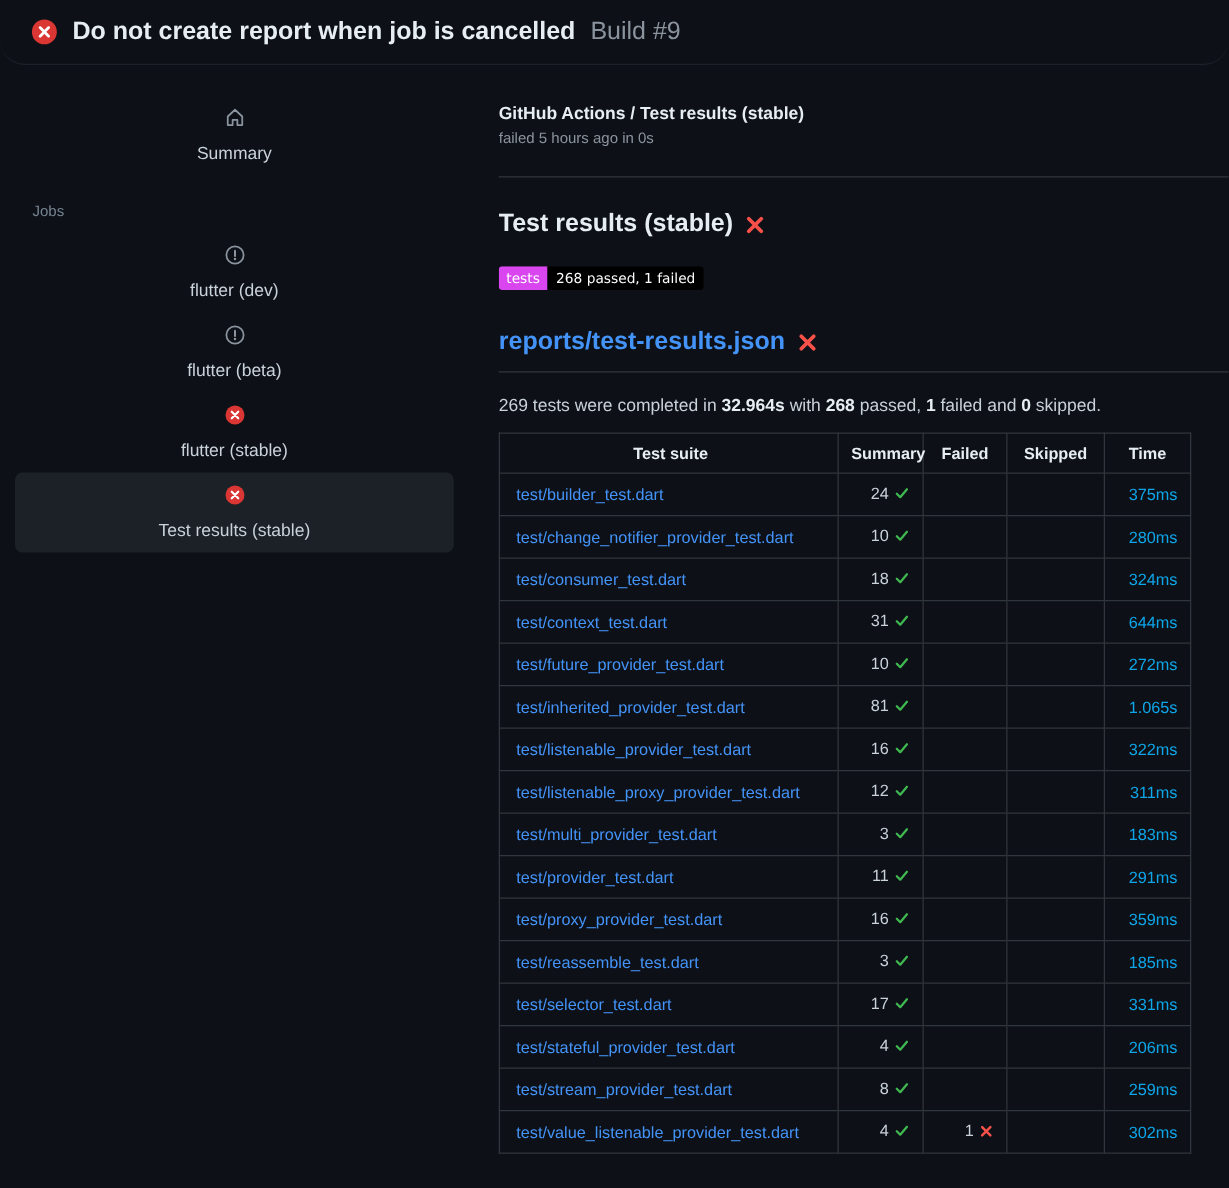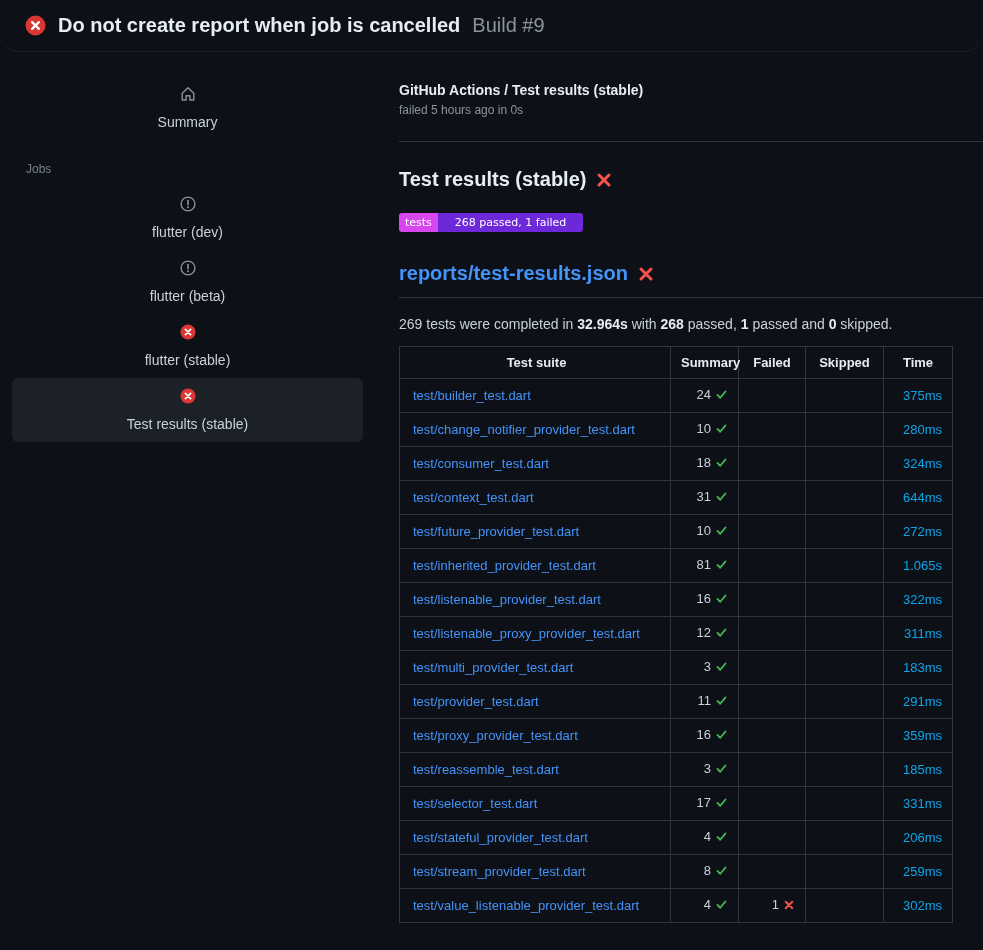--- a/index.html
+++ b/index.html
@@ -40,21 +40,21 @@
     display: flex; align-items: center; gap: 10px;
     margin: 26px 0 0 0; font-size: 20px; font-weight: 700; color: #e6edf3;
   }
   .section-title .icon, .report-heading .icon { display: inline-flex; }
   
   .badge {
     display: inline-flex; margin-top: 22px; border-radius: 3px; overflow: hidden;
     font-family: "DejaVu Sans", sans-serif; font-size: 11px; color: #ffffff; line-height: 1;
   }
   .badge-label { background: #d946ef; padding: 4px 6px; }
-  .badge-value { background: #6d28d9; padding: 4px 17px; }
+  .badge-value { background: #000000; padding: 4px 7px; }
   
   .report-heading {
     display: flex; align-items: center; gap: 10px;
     margin: 30px 0 0 0; padding-bottom: 12px;
     border-bottom: 1px solid #30363d;
     font-size: 20px; font-weight: 700;
   }
   .report-heading a { color: #4493f8; text-decoration: none; }
   
   .summary-line { margin: 18px 0 14px 0; font-size: 14px; color: #c9d1d9; }
@@ -166,21 +166,21 @@
 
     <h2 class="report-heading">
       <a href="#">reports/test-results.json</a>
       <span class="icon js-redx">
           <svg width="16" height="16" viewBox="0 0 16 16">
             <path d="M3 3l10 10M13 3L3 13" stroke="#f85149" stroke-width="3" stroke-linecap="round"></path>
           </svg>
         </span>
     </h2>
 
-    <p class="summary-line"><span>269 tests were completed in </span><b>32.964s</b><span> with </span><b>268</b><span> passed, </span><b>1</b><span> passed and </span><b>0</b><span> skipped.</span></p>
+    <p class="summary-line"><span>269 tests were completed in </span><b>32.964s</b><span> with </span><b>268</b><span> passed, </span><b>1</b><span> failed and </span><b>0</b><span> skipped.</span></p>
 
     <table class="results">
       <colgroup>
         <col class="c-suite">
           <col class="c-passed">
           <col class="c-failed">
           <col class="c-skipped">
           <col class="c-time">
       </colgroup>
       <thead>

